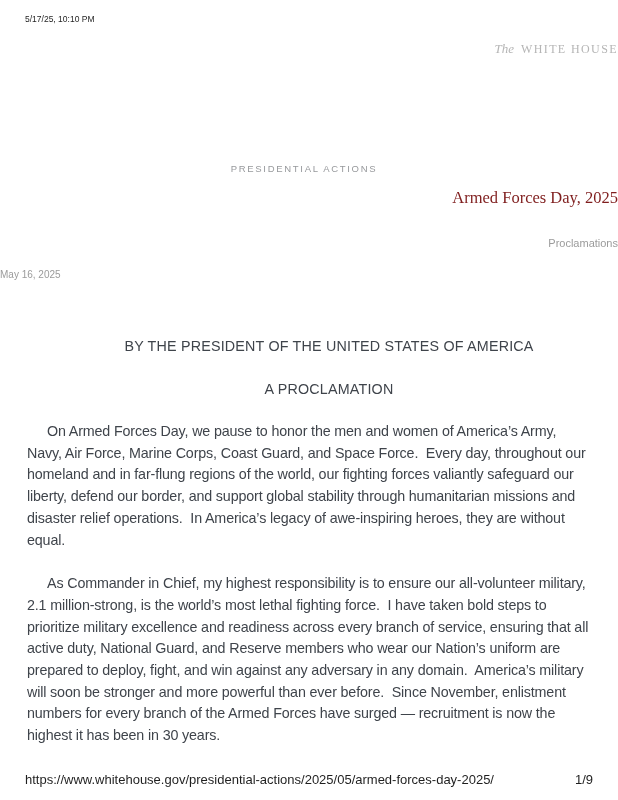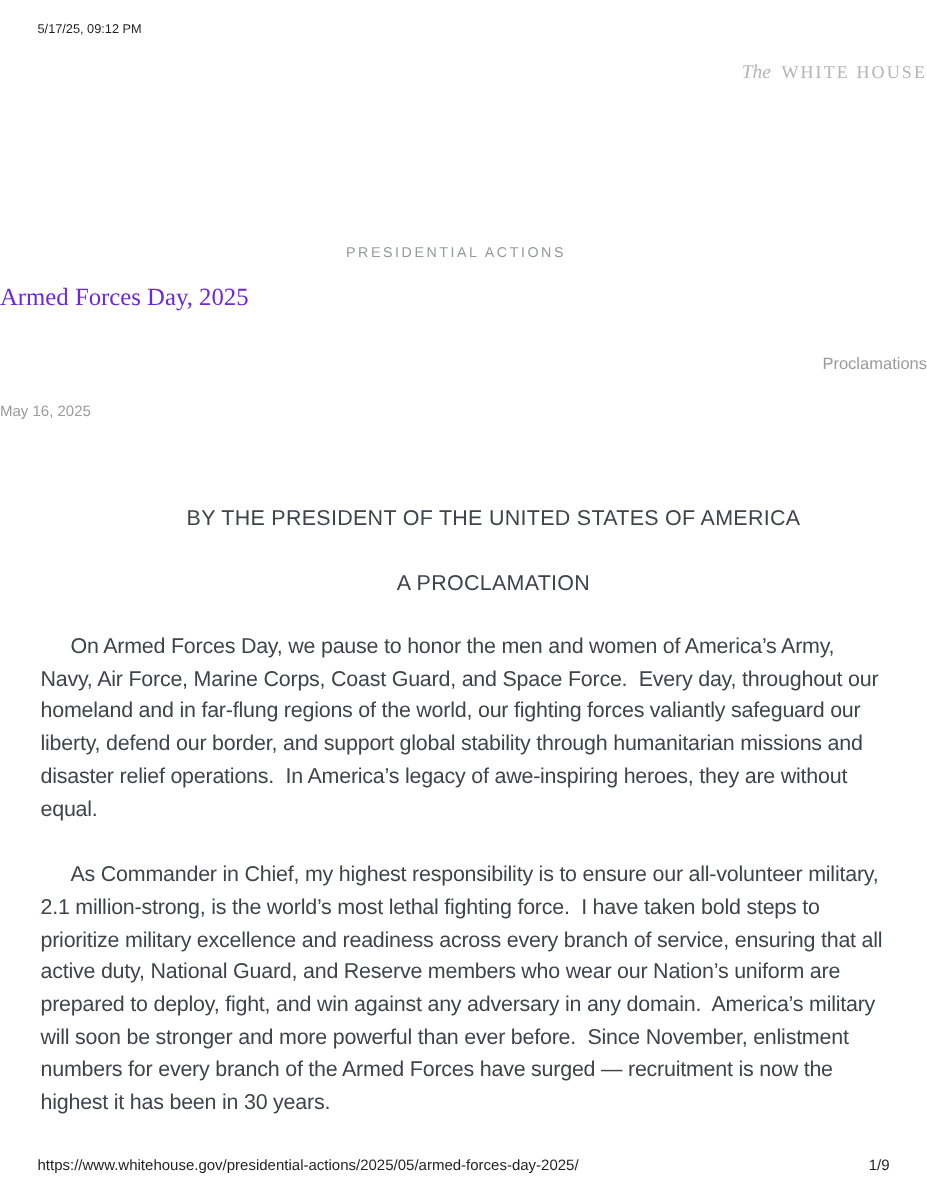--- a/index.html
+++ b/index.html
@@ -23,21 +23,21 @@
     font-size: 8.5px;
     color: #1f1f1f;
   }
   .ph-timestamp { position: absolute; left: 0; top: 0; white-space: nowrap; }
   .ph-title { position: absolute; left: 0; right: 0; top: 0; text-align: center; white-space: nowrap; }
 
   .print-footer {
     position: absolute;
     top: 772px; left: 25px; right: 25px;
     height: 11px;
-    font-size: 10px;
+    font-size: 13px;
     color: #1f1f1f;
   }
   .pf-url { position: absolute; left: 0; top: 0; white-space: nowrap; }
   .pf-page { position: absolute; right: 0; top: 0; white-space: nowrap; }
 
   
   .masthead {
     position: absolute;
     top: 39px; left: 0; right: 0;
     text-align: right;
@@ -54,25 +54,25 @@
     top: 163px; left: 0; right: 10px;
     text-align: center;
     font-size: 9.5px;
     letter-spacing: 1.7px;
     color: #97999c;
     white-space: nowrap;
   }
   .article-title {
     position: absolute;
     top: 188px; left: 0; right: 0;
-    text-align: left;
+    text-align: right;
     font-family: "Liberation Serif", serif;
     font-weight: 400;
     font-size: 16.5px;
-    color: #6d28d9;
+    color: #7f1d1d;
     white-space: nowrap;
   }
   .article-category {
     position: absolute;
     top: 237px; left: 0; right: 0;
     text-align: right;
     font-size: 11px;
     color: #9b9b9b;
   }
   .article-date {
@@ -111,21 +111,21 @@
   .article-body p {
     text-indent: 20px;
     white-space: pre-wrap;
   }
   .article-body p + p { margin-top: 22px; }
 </style>
 </head>
 <body>
 
 <div class="print-header">
-  <span class="ph-timestamp">5/17/25, 09:12 PM</span>
+  <span class="ph-timestamp">5/17/25, 10:10 PM</span>
 </div>
 
 <div class="masthead">
   <span class="logo-the">The</span><span class="logo-wordmark">WHITE HOUSE</span>
 </div>
 
 <div class="eyebrow">PRESIDENTIAL ACTIONS</div>
 <h1 class="article-title">Armed Forces Day, 2025</h1>
 <div class="article-category">Proclamations</div>
 <div class="article-date">May 16, 2025</div>

